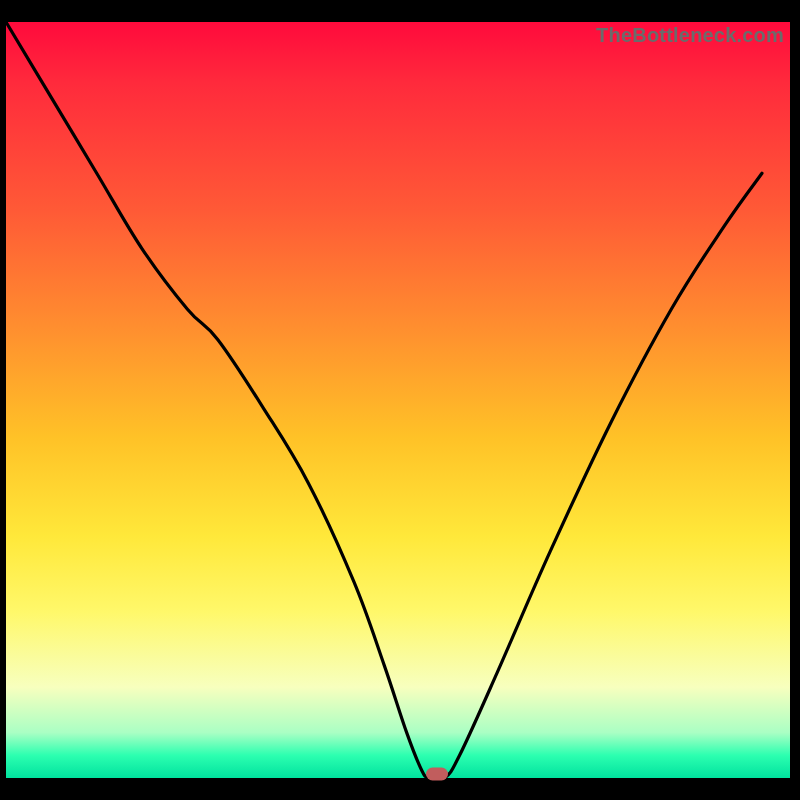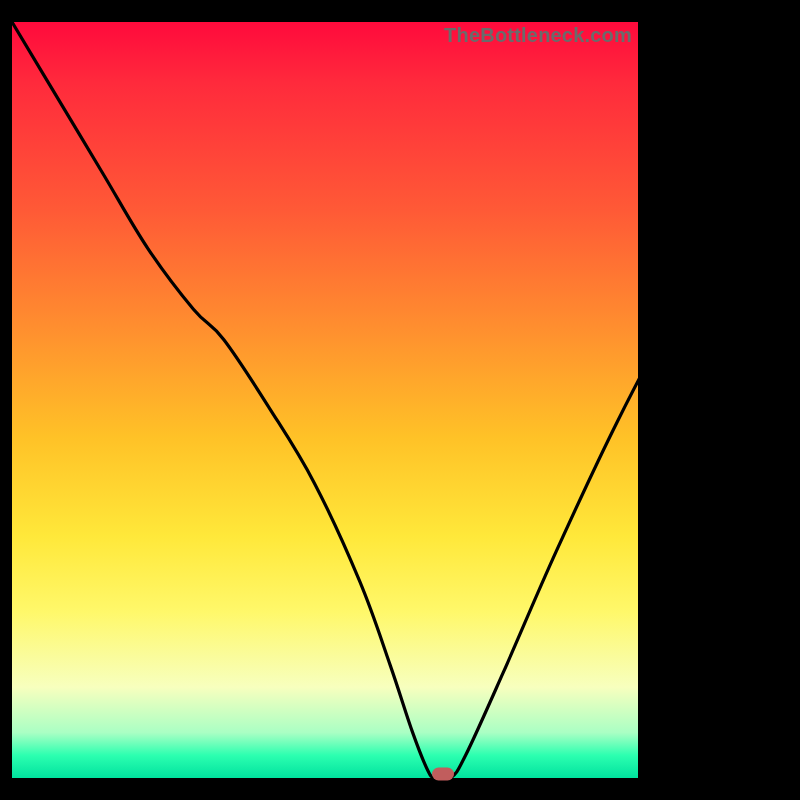--- a/index.html
+++ b/index.html
@@ -12,23 +12,23 @@
     overflow: hidden;
   }
   .stage {
     position: relative;
     width: 800px;
     height: 800px;
     background: #000;
   }
   .plot {
     position: absolute;
-    left: 12px;
+    left: 6px;
     top: 22px;
-    width: 626px;
+    width: 784px;
     height: 756px;
     
     background: linear-gradient(
       to bottom,
       #ff0a3c 0%,
       #ff2a3c 8%,
       #ff5a36 25%,
       #ff8d2f 40%,
       #ffc227 55%,
       #ffe83a 68%,

